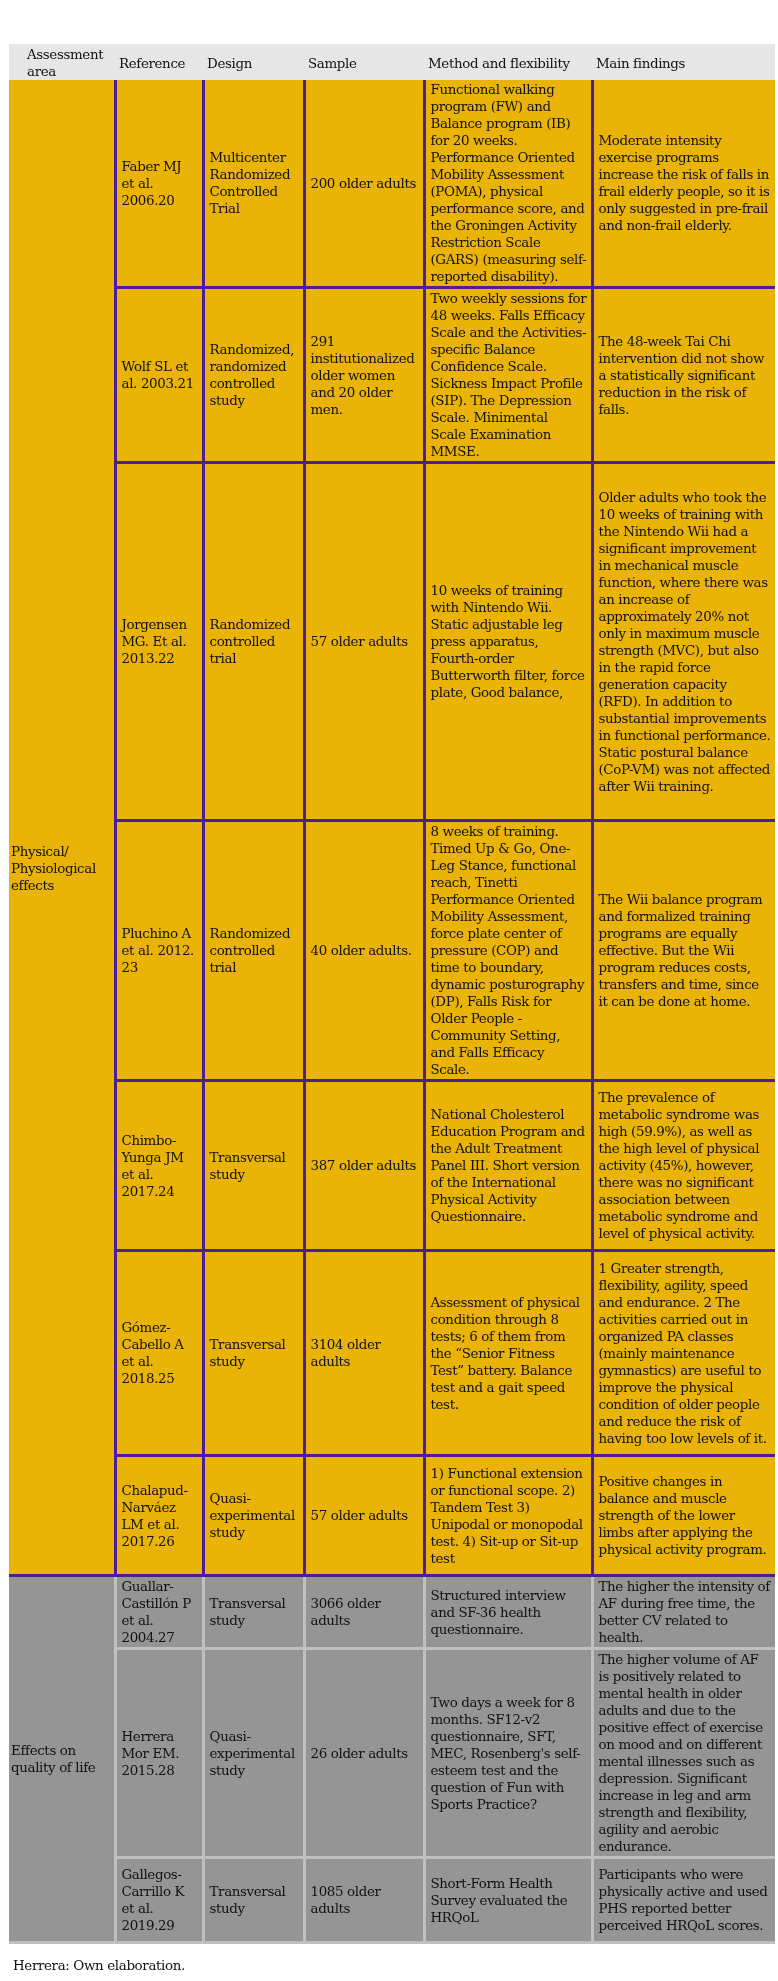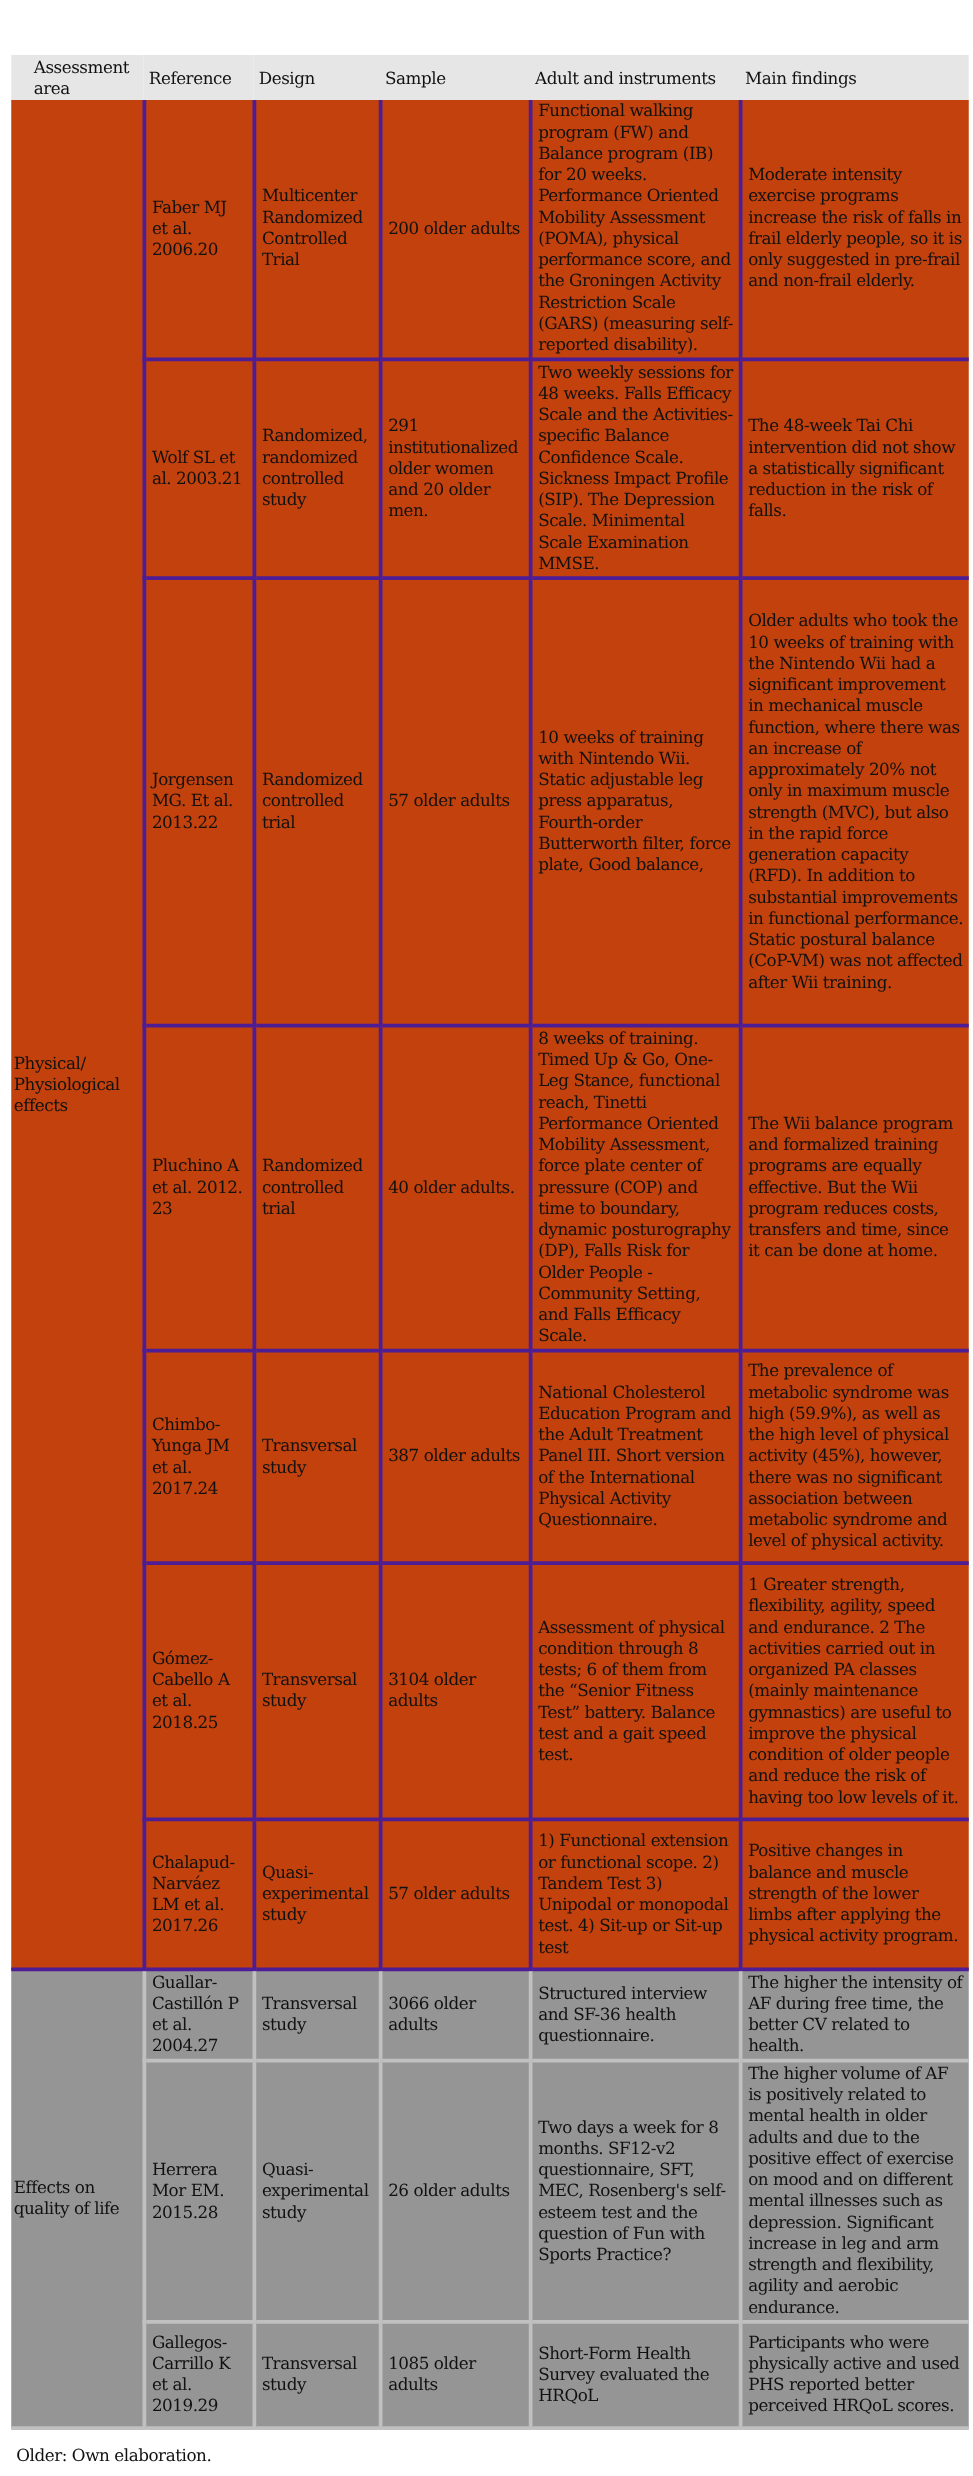--- a/index.html
+++ b/index.html
@@ -4,21 +4,21 @@
   <style>
     html, body { margin: 0; padding: 0; background: #ffffff; }
     body { width: 778px; height: 1981px; position: relative; font-family: "DejaVu Serif", "Liberation Serif", serif; color: #111; }
     .wrap { position: absolute; left: 9px; top: 44px; width: 766px; }
     table { border-collapse: collapse; width: 766px; table-layout: fixed; font-size: 13.4px; line-height: 17px; letter-spacing: -0.35px; }
     col.c1 { width: 106px; } col.c2 { width: 88px; } col.c3 { width: 101px; }
     col.c4 { width: 120px; } col.c5 { width: 168px; } col.c6 { width: 183px; }
     th { background: #e6e6e6; font-weight: normal; text-align: left; vertical-align: middle; padding: 2px 4px 0 4px; height: 33px; border: none; }
     th.c1 { padding-left: 18px; }
     td { vertical-align: middle; padding: 1px 4px 1px 5px; border: 3px solid #4c1d95; }
-    tbody.phys td { background: #c2410c; }
+    tbody.phys td { background: #eab308; }
     tbody.qol td { background: #959595; border-color: #c0c0c0; }
     td.area { border-left: none; padding-left: 2px; }
     td.last { border-right: none; }
     tr.first td { border-top: none; }
     .source { position: absolute; left: 13px; top: 1958px; font-size: 13.4px; letter-spacing: -0.35px; }
   </style>
 </head>
 <body>
 
 <div class="wrap">
@@ -30,21 +30,21 @@
         <col class="c4">
         <col class="c5">
         <col class="c6">
     </colgroup>
     <thead>
       <tr>
         <th class="c1">Assessment area</th>
         <th>Reference</th>
         <th>Design</th>
         <th>Sample</th>
-        <th>Adult and instruments</th>
+        <th>Method and flexibility</th>
         <th>Main findings</th>
       </tr>
     </thead>
 
     <tbody class="phys">
       <tr class="first" style="height:184px">
         <td class="area" rowspan="7" style="padding-top:84px">Physical/ Physiological effects</td>
         <td>Faber MJ et al. 2006.20</td>
         <td>Multicenter Randomized Controlled Trial</td>
         <td>200 older adults</td>
@@ -115,13 +115,13 @@
         <td>Gallegos-Carrillo K et al. 2019.29</td>
         <td>Transversal study</td>
         <td>1085 older adults</td>
         <td>Short-Form Health Survey evaluated the HRQoL</td>
         <td class="last">Participants who were physically active and used PHS reported better perceived HRQoL scores.</td>
       </tr>
     </tbody>
   </table>
 </div>
 
-<div class="source">Older: Own elaboration.</div>
+<div class="source">Herrera: Own elaboration.</div>
 
 </body></html>

